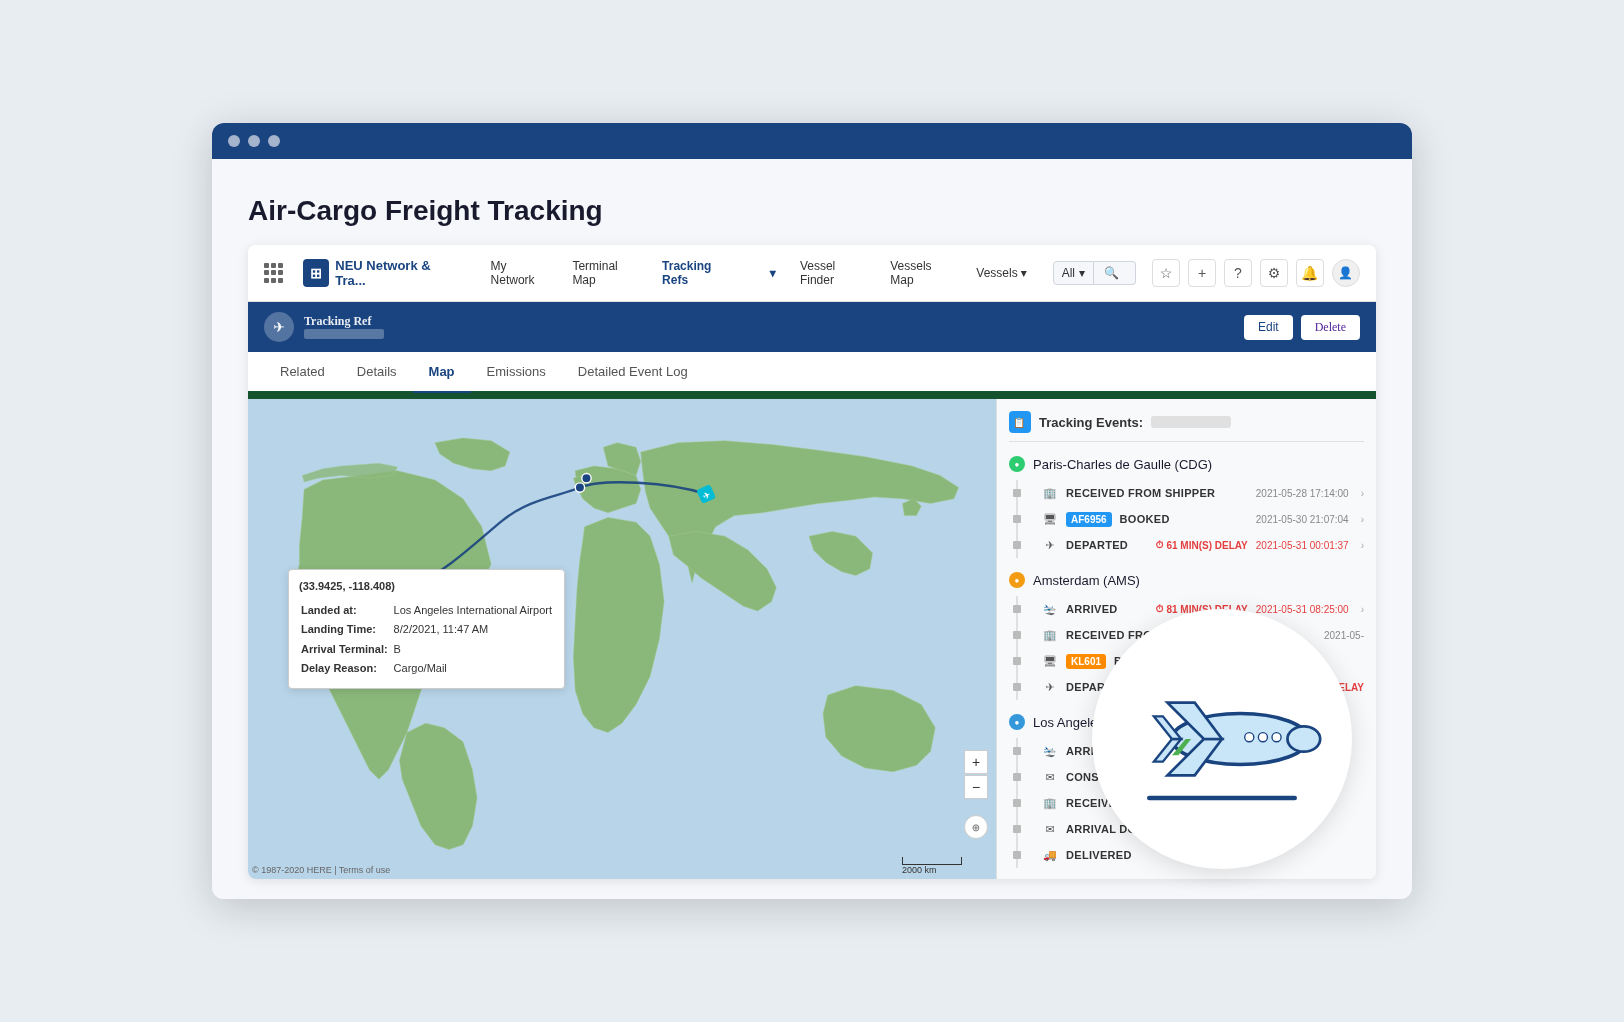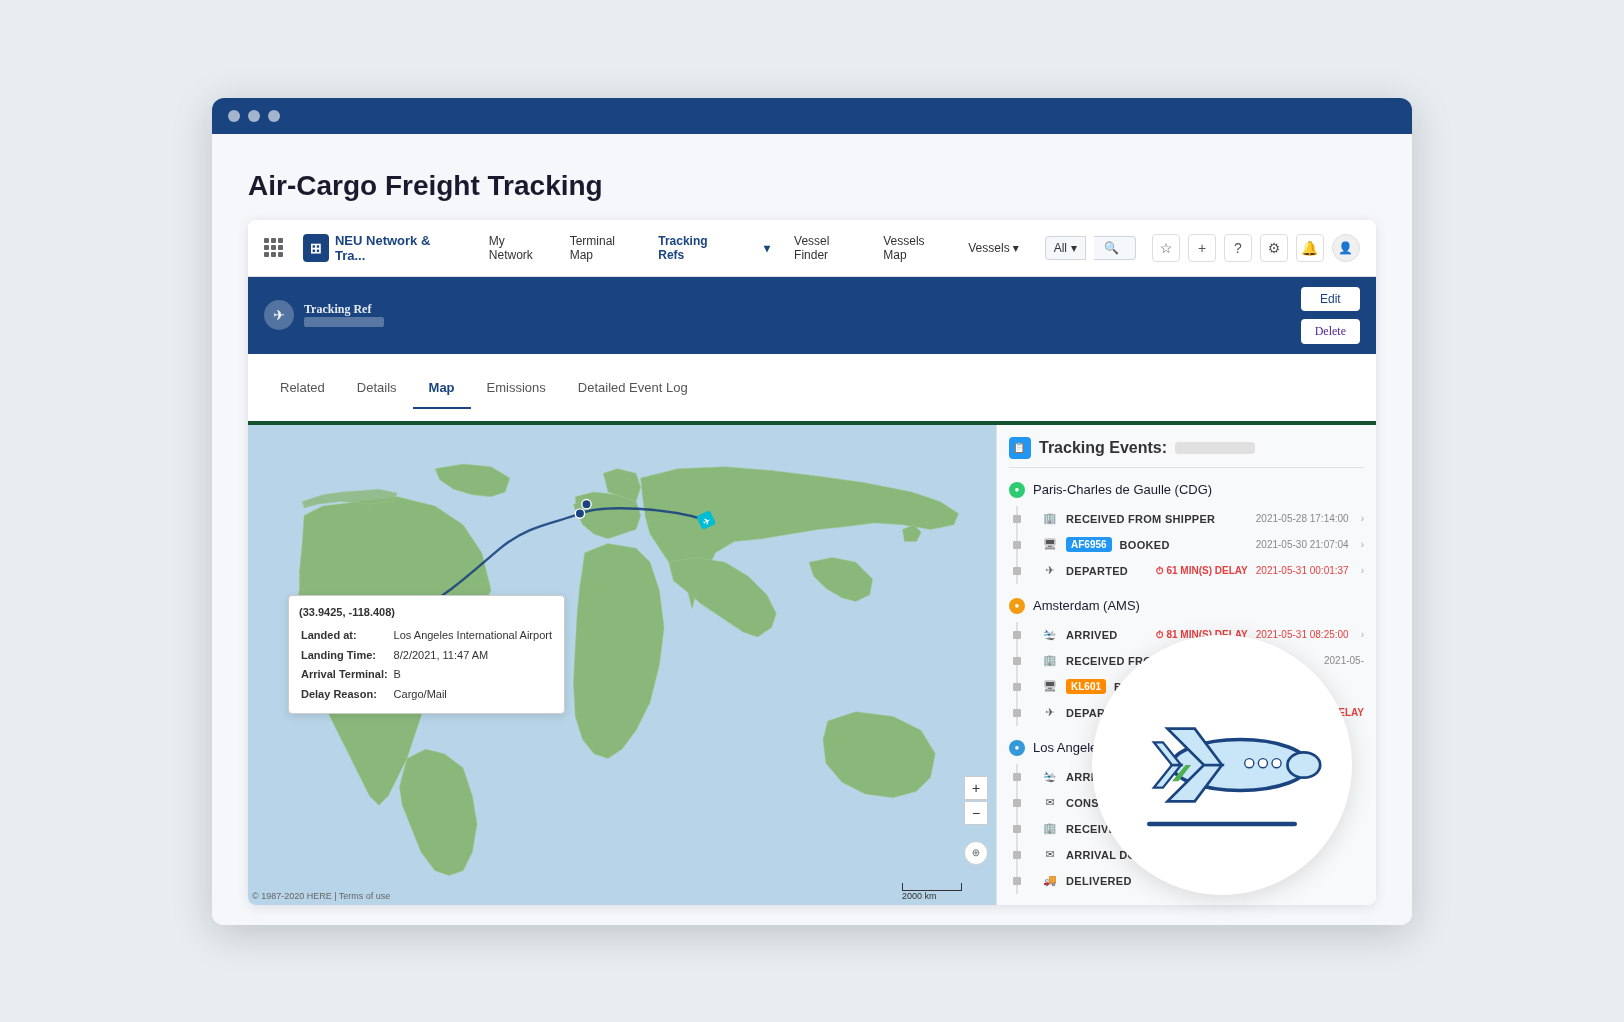--- a/index.html
+++ b/index.html
@@ -195,21 +195,20 @@
     .breadcrumb-text strong {
       display: block;
       font-size: 12px;
       font-weight: 600;
       font-family: Liberation Serif, serif;
     }
 
     .breadcrumb-actions {
       display: flex;
       gap: 8px;
-      flex-direction: column;
     }
 
     .btn-edit, .btn-delete {
       padding: 5px 14px;
       border-radius: 4px;
       font-size: 12px;
       cursor: pointer;
       border: none;
       font-weight: 500;
     }
@@ -221,22 +220,22 @@
 
     .btn-delete {
       background: #fff;
       color: #4c1d95;
       font-family: Liberation Serif, serif;
     }
 
     
     .tabs-bar {
       background: #fff;
-      border-bottom: 4px solid #14532d;
-      padding: 14px 16px;
+      border-bottom: 8px solid #14532d;
+      padding: 0 16px;
       display: flex;
       gap: 0;
     }
 
     .tab-item {
       padding: 12px 16px;
       font-size: 13px;
       color: #555;
       cursor: pointer;
       border-bottom: 2px solid transparent;
@@ -387,21 +386,21 @@
       background: #2196f3;
       border-radius: 4px;
       display: flex;
       align-items: center;
       justify-content: center;
       color: #fff;
       font-size: 10px;
     }
 
     .tracking-title {
-      font-size: 16px;
+      font-size: 13px;
       font-weight: 600;
       color: #333;
     }
 
     .tracking-subtitle {
       background: #e0e0e0;
       border-radius: 3px;
       height: 12px;
       width: 80px;
       display: inline-block;
@@ -585,21 +584,21 @@
             </div>
             <div class="nav-menu-item">
               <span>Vessels Map</span>
             </div>
             <div class="nav-menu-item">
               <span>Vessels</span>
               <span>▾</span>
             </div>
           </div>
 
-          <div style="flex:1; display:flex; align-items:flex-end; justify-content:center; gap:8px; max-width:320px; margin:0 auto;">
+          <div style="flex:1; display:flex; align-items:flex-end; justify-content:center; gap:0; max-width:320px; margin:0 auto;">
             <div class="nav-all-select">
               <span>All</span>
               <span>▾</span>
             </div>
             <div class="nav-search" style="border-radius:0 4px 4px 0; border-left:none;">
               <span style="color:#999; font-size:12px;">🔍</span>
               <input type="text" placeholder="Search..." style="">
             </div>
           </div>
 

